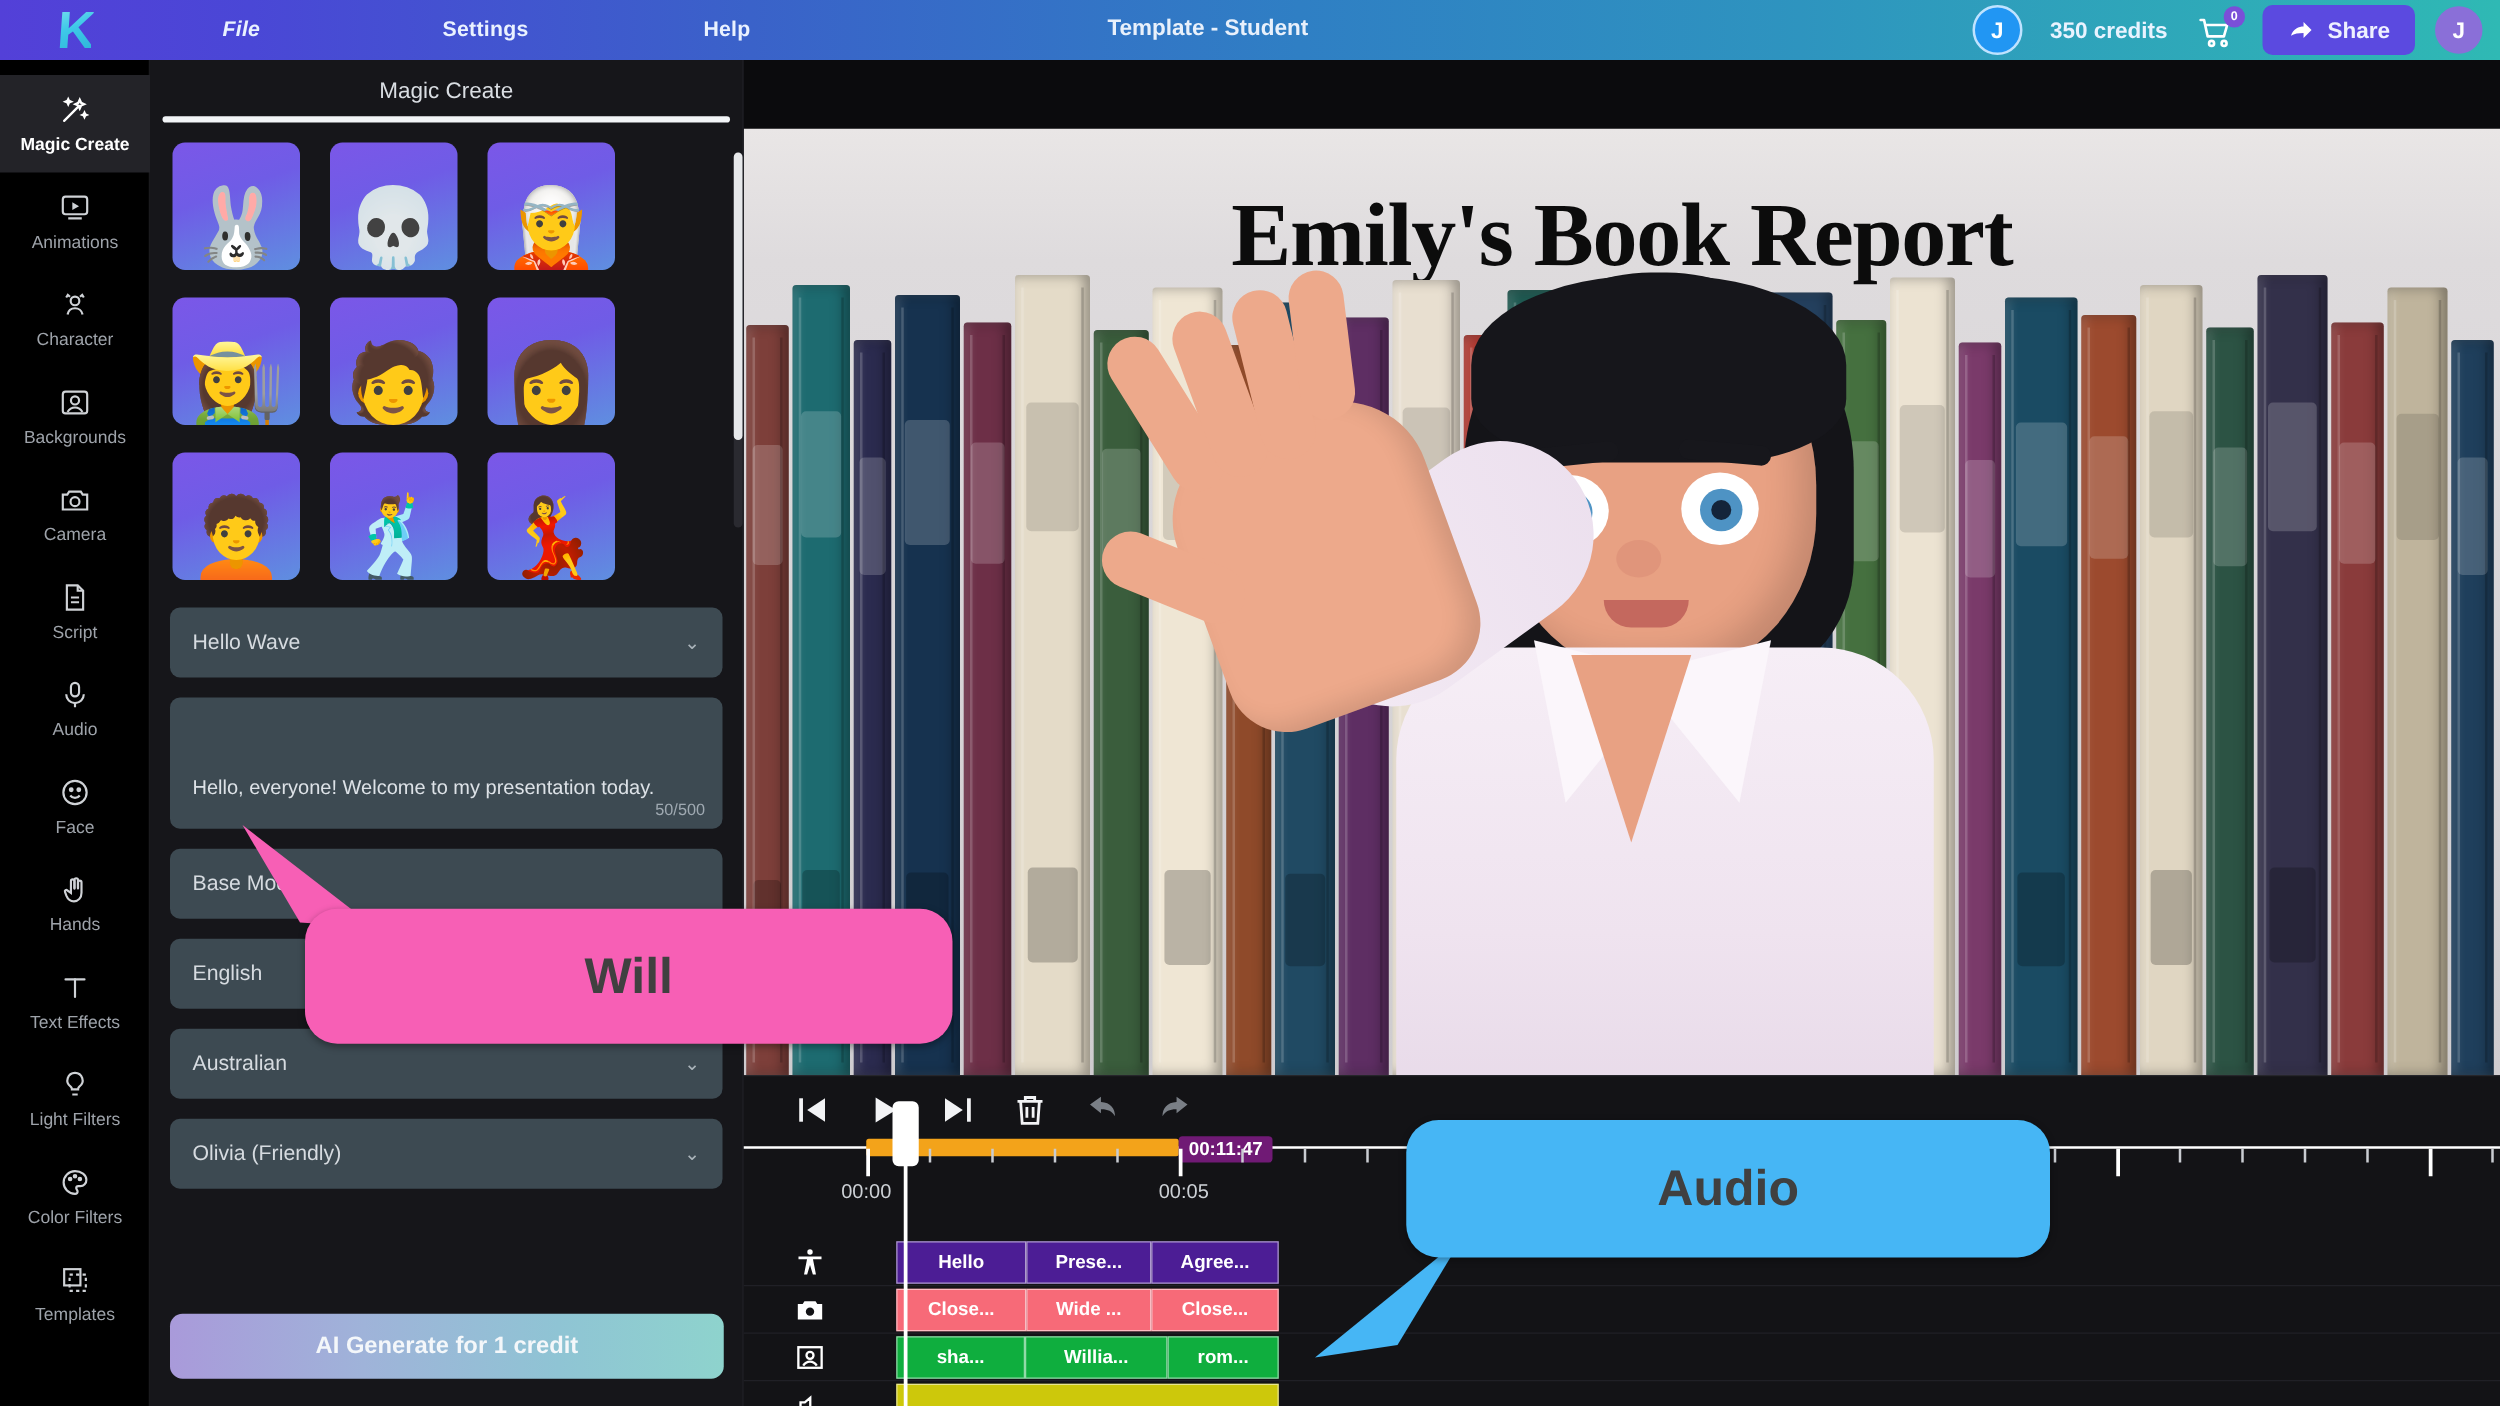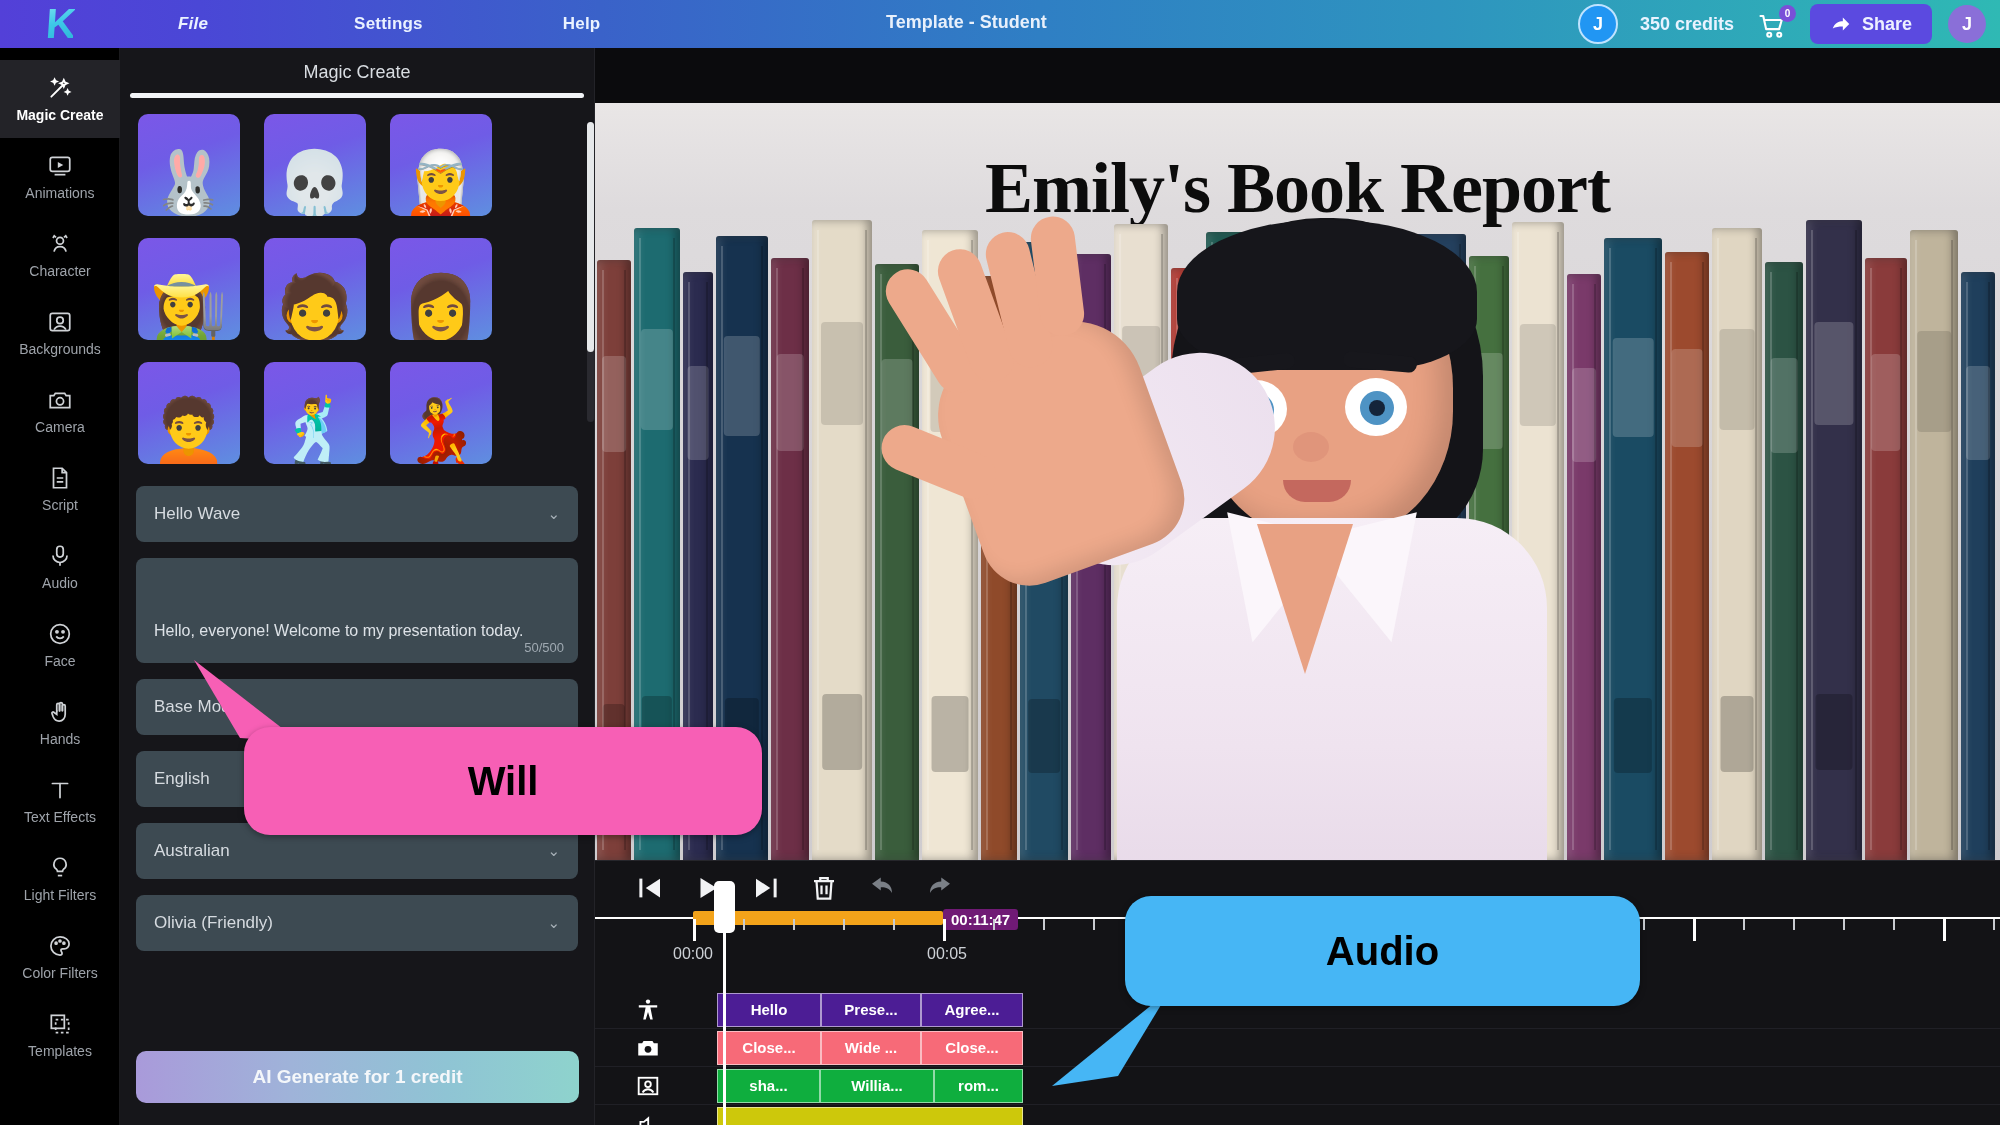--- a/index.html
+++ b/index.html
@@ -288,21 +288,21 @@
     cursor: pointer;
   }
   .clip.blue { background: #4c1d95; }
   .clip.red  { background: #f76a78; }
   .clip.green{ background: #0fae3e; }
   .clip.yellow{ background: #cdc80b; }
 
   
   .callout {
     position: absolute; border-radius: 26px; display:flex; align-items:center;
-    justify-content:center; font-weight: bold; color:#000000;
+    justify-content:center; font-weight: bold; color:#404040;
     box-shadow: 0 2px 6px rgba(0,0,0,.35); z-index: 60;
   }
   .callout.will { left: 244px; top: 727px; width: 518px; height: 108px; background: #f75fb5; font-size: 40px; }
   .callout.sarah { left: 1125px; top: 896px; width: 515px; height: 110px; background: #46b6f5; font-size: 40px; }
   .arrow { position:absolute; z-index: 59; }
   .arrow svg { display:block; }
 </style>
 </head>
 <body>
 

